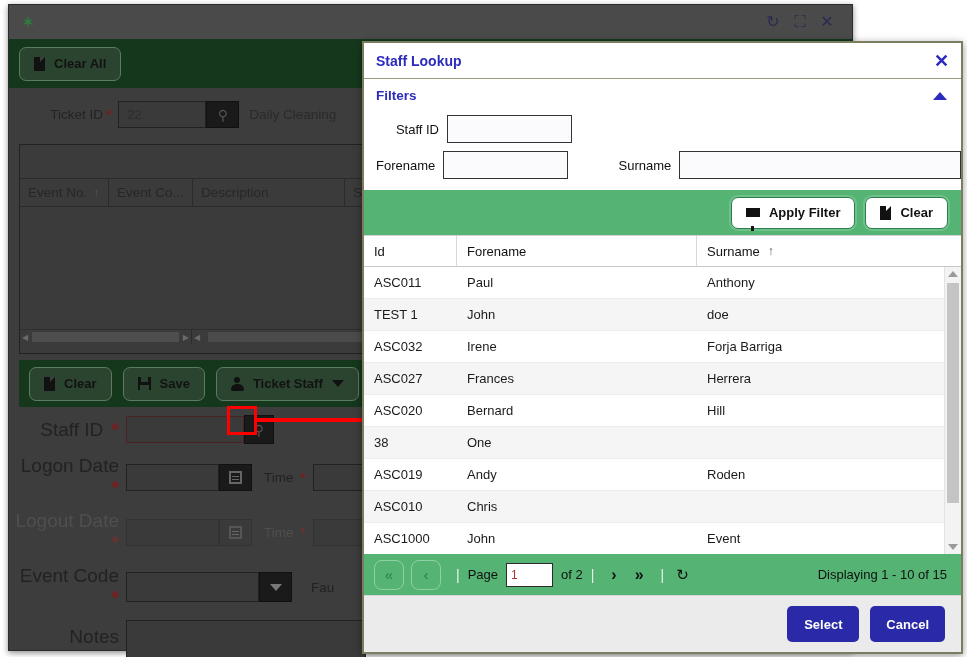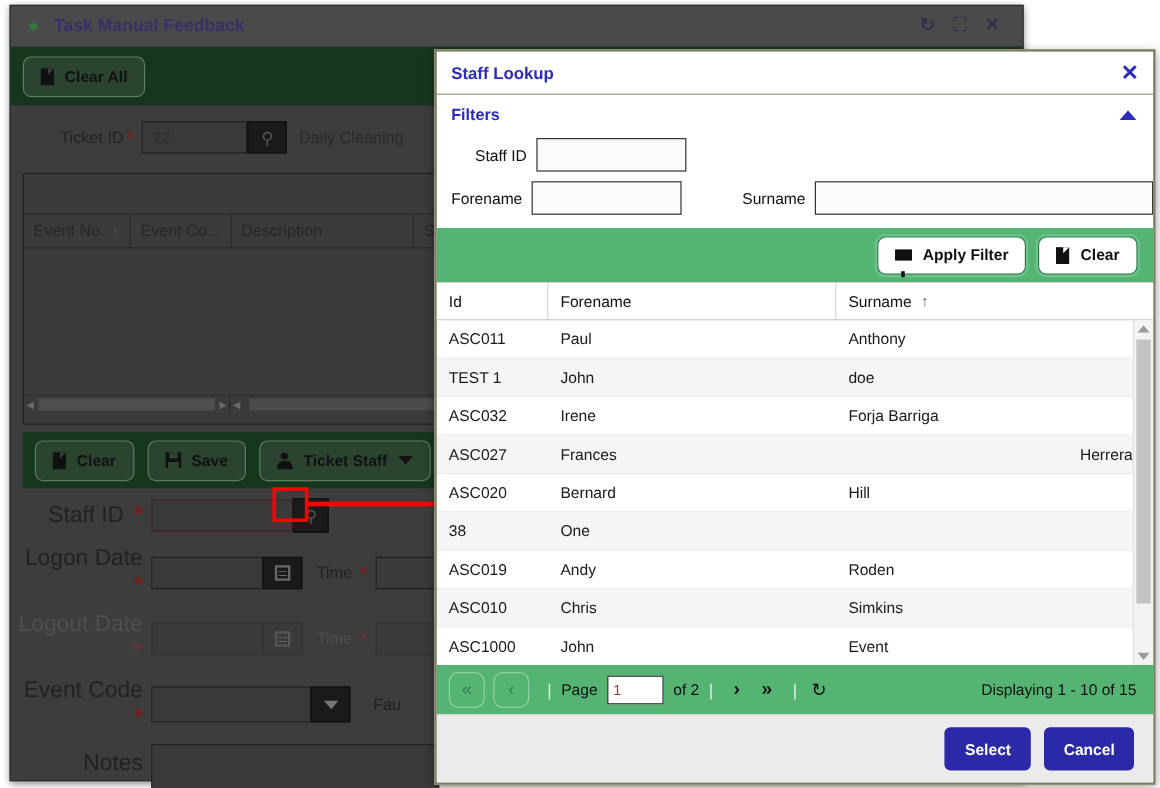--- a/index.html
+++ b/index.html
@@ -583,21 +583,20 @@
 </style>
 </head>
 <body>
 
 <div id="screen">
 
   <div id="bg-window">
 
     <div id="bg-titlebar">
       <span class="tb-icon">✶</span>
-      <span id="bg-title-text">Task Manual Feedback</span>
       <span id="bg-titlebar-actions">
         <span class="tbtn">↻</span>
         <span class="tbtn">⛶</span>
         <span class="tbtn">✕</span>
       </span>
     </div>
 
     <div id="bg-toolbar">
       <div class="gbtn">
         <span class="doc-icon"></span>
@@ -771,40 +770,39 @@
               <span class="gc" style="flex: 1 1 0%;">doe</span>
             </div>
             <div class="grow">
               <span class="gc" style="width: 93px;">ASC032</span>
               <span class="gc" style="width: 240px;">Irene</span>
               <span class="gc" style="flex: 1 1 0%;">Forja Barriga</span>
             </div>
             <div class="grow alt">
               <span class="gc" style="width: 93px;">ASC027</span>
               <span class="gc" style="width: 240px;">Frances</span>
-              <span class="gc" style="flex: 1 1 0%; text-align: right;">Herrera</span>
+              <span class="gc" style="flex: 1 1 0%;">Herrera</span>
             </div>
             <div class="grow">
               <span class="gc" style="width: 93px;">ASC020</span>
               <span class="gc" style="width: 240px;">Bernard</span>
               <span class="gc" style="flex: 1 1 0%;">Hill</span>
             </div>
             <div class="grow alt">
               <span class="gc" style="width: 93px;">38</span>
               <span class="gc" style="flex: 1 1 0%;">One</span>
             </div>
             <div class="grow">
               <span class="gc" style="width: 93px;">ASC019</span>
               <span class="gc" style="width: 240px;">Andy</span>
               <span class="gc" style="flex: 1 1 0%;">Roden</span>
             </div>
             <div class="grow alt">
               <span class="gc" style="width: 93px;">ASC010</span>
               <span class="gc" style="width: 240px;">Chris</span>
-              <span class="gc" style="flex: 1 1 0%;">Simkins</span>
             </div>
             <div class="grow">
               <span class="gc" style="width: 93px;">ASC1000</span>
               <span class="gc" style="width: 240px;">John</span>
               <span class="gc" style="flex: 1 1 0%;">Event</span>
             </div>
           </div>
         <div id="grid-scrollbar">
           <span class="arrow-up"></span>
           <span class="sb-thumb"></span>

